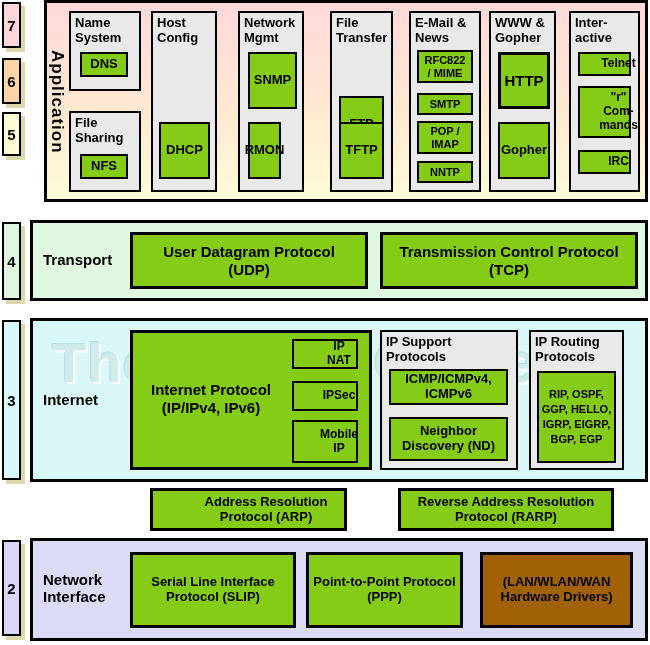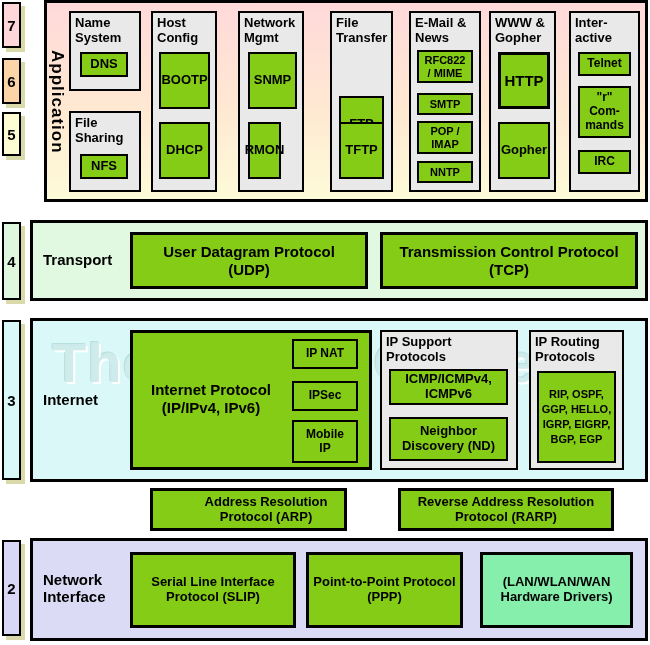--- a/index.html
+++ b/index.html
@@ -30,26 +30,26 @@
   }
   .col{position:absolute;background:#e9e9e9;border:2px solid #000;z-index:3;}
   .col-h{font-size:13px;line-height:1.12;padding:3px 4px;white-space:pre-line;}
   .wbox{
     position:absolute;background:#84cc16;border:2px solid #000;z-index:4;
     display:flex;align-items:center;justify-content:center;text-align:center;
     font-size:13px;line-height:1.15;white-space:pre-line;
   }
   .big{border:3px solid #000;font-size:15px;}
   .sm{font-size:11px;}
-  .md{font-size:12px;}
+  .md{font-size:12px;padding-left:28px;}
   .iptext{
     position:absolute;z-index:4;display:flex;align-items:center;justify-content:center;
     text-align:center;font-size:15px;line-height:1.2;white-space:pre-line;
   }
-  .gray{background:#86efac;}
+  .gray{background:#a16207;}
   .watermark{
     position:absolute;left:52px;top:330px;width:592px;height:66px;z-index:2;
     font-size:56px;letter-spacing:1px;white-space:nowrap;
     color:rgba(206,234,234,0.95);
     text-shadow:2px 2px 0 rgba(255,255,255,0.95),-1px -1px 0 rgba(160,205,205,0.6);
   }
 </style>
 </head>
 <body>
 
@@ -80,21 +80,20 @@
   <div class="col" style="left:69px;top:111px;width:72px;height:81px;">
     <div class="col-h">File
 Sharing</div>
   </div>
   <div class="wbox" style="left:80px;top:154px;width:48px;height:25px;">NFS</div>
 
   <div class="col" style="left:151px;top:11px;width:66px;height:181px;">
     <div class="col-h">Host
 Config</div>
   </div>
-  <div class="wbox" style="left:159px;top:52px;width:51px;height:57px;">BOOTP</div>
   <div class="wbox" style="left:159px;top:122px;width:51px;height:57px;">DHCP</div>
 
   <div class="col" style="left:238px;top:11px;width:66px;height:181px;">
     <div class="col-h">Network
 Mgmt</div>
   </div>
   <div class="wbox" style="left:248px;top:52px;width:49px;height:57px;">SNMP</div>
   <div class="wbox" style="left:248px;top:122px;width:33px;height:57px;">RMON</div>
 
   <div class="col" style="left:330px;top:11px;width:63px;height:181px;">

